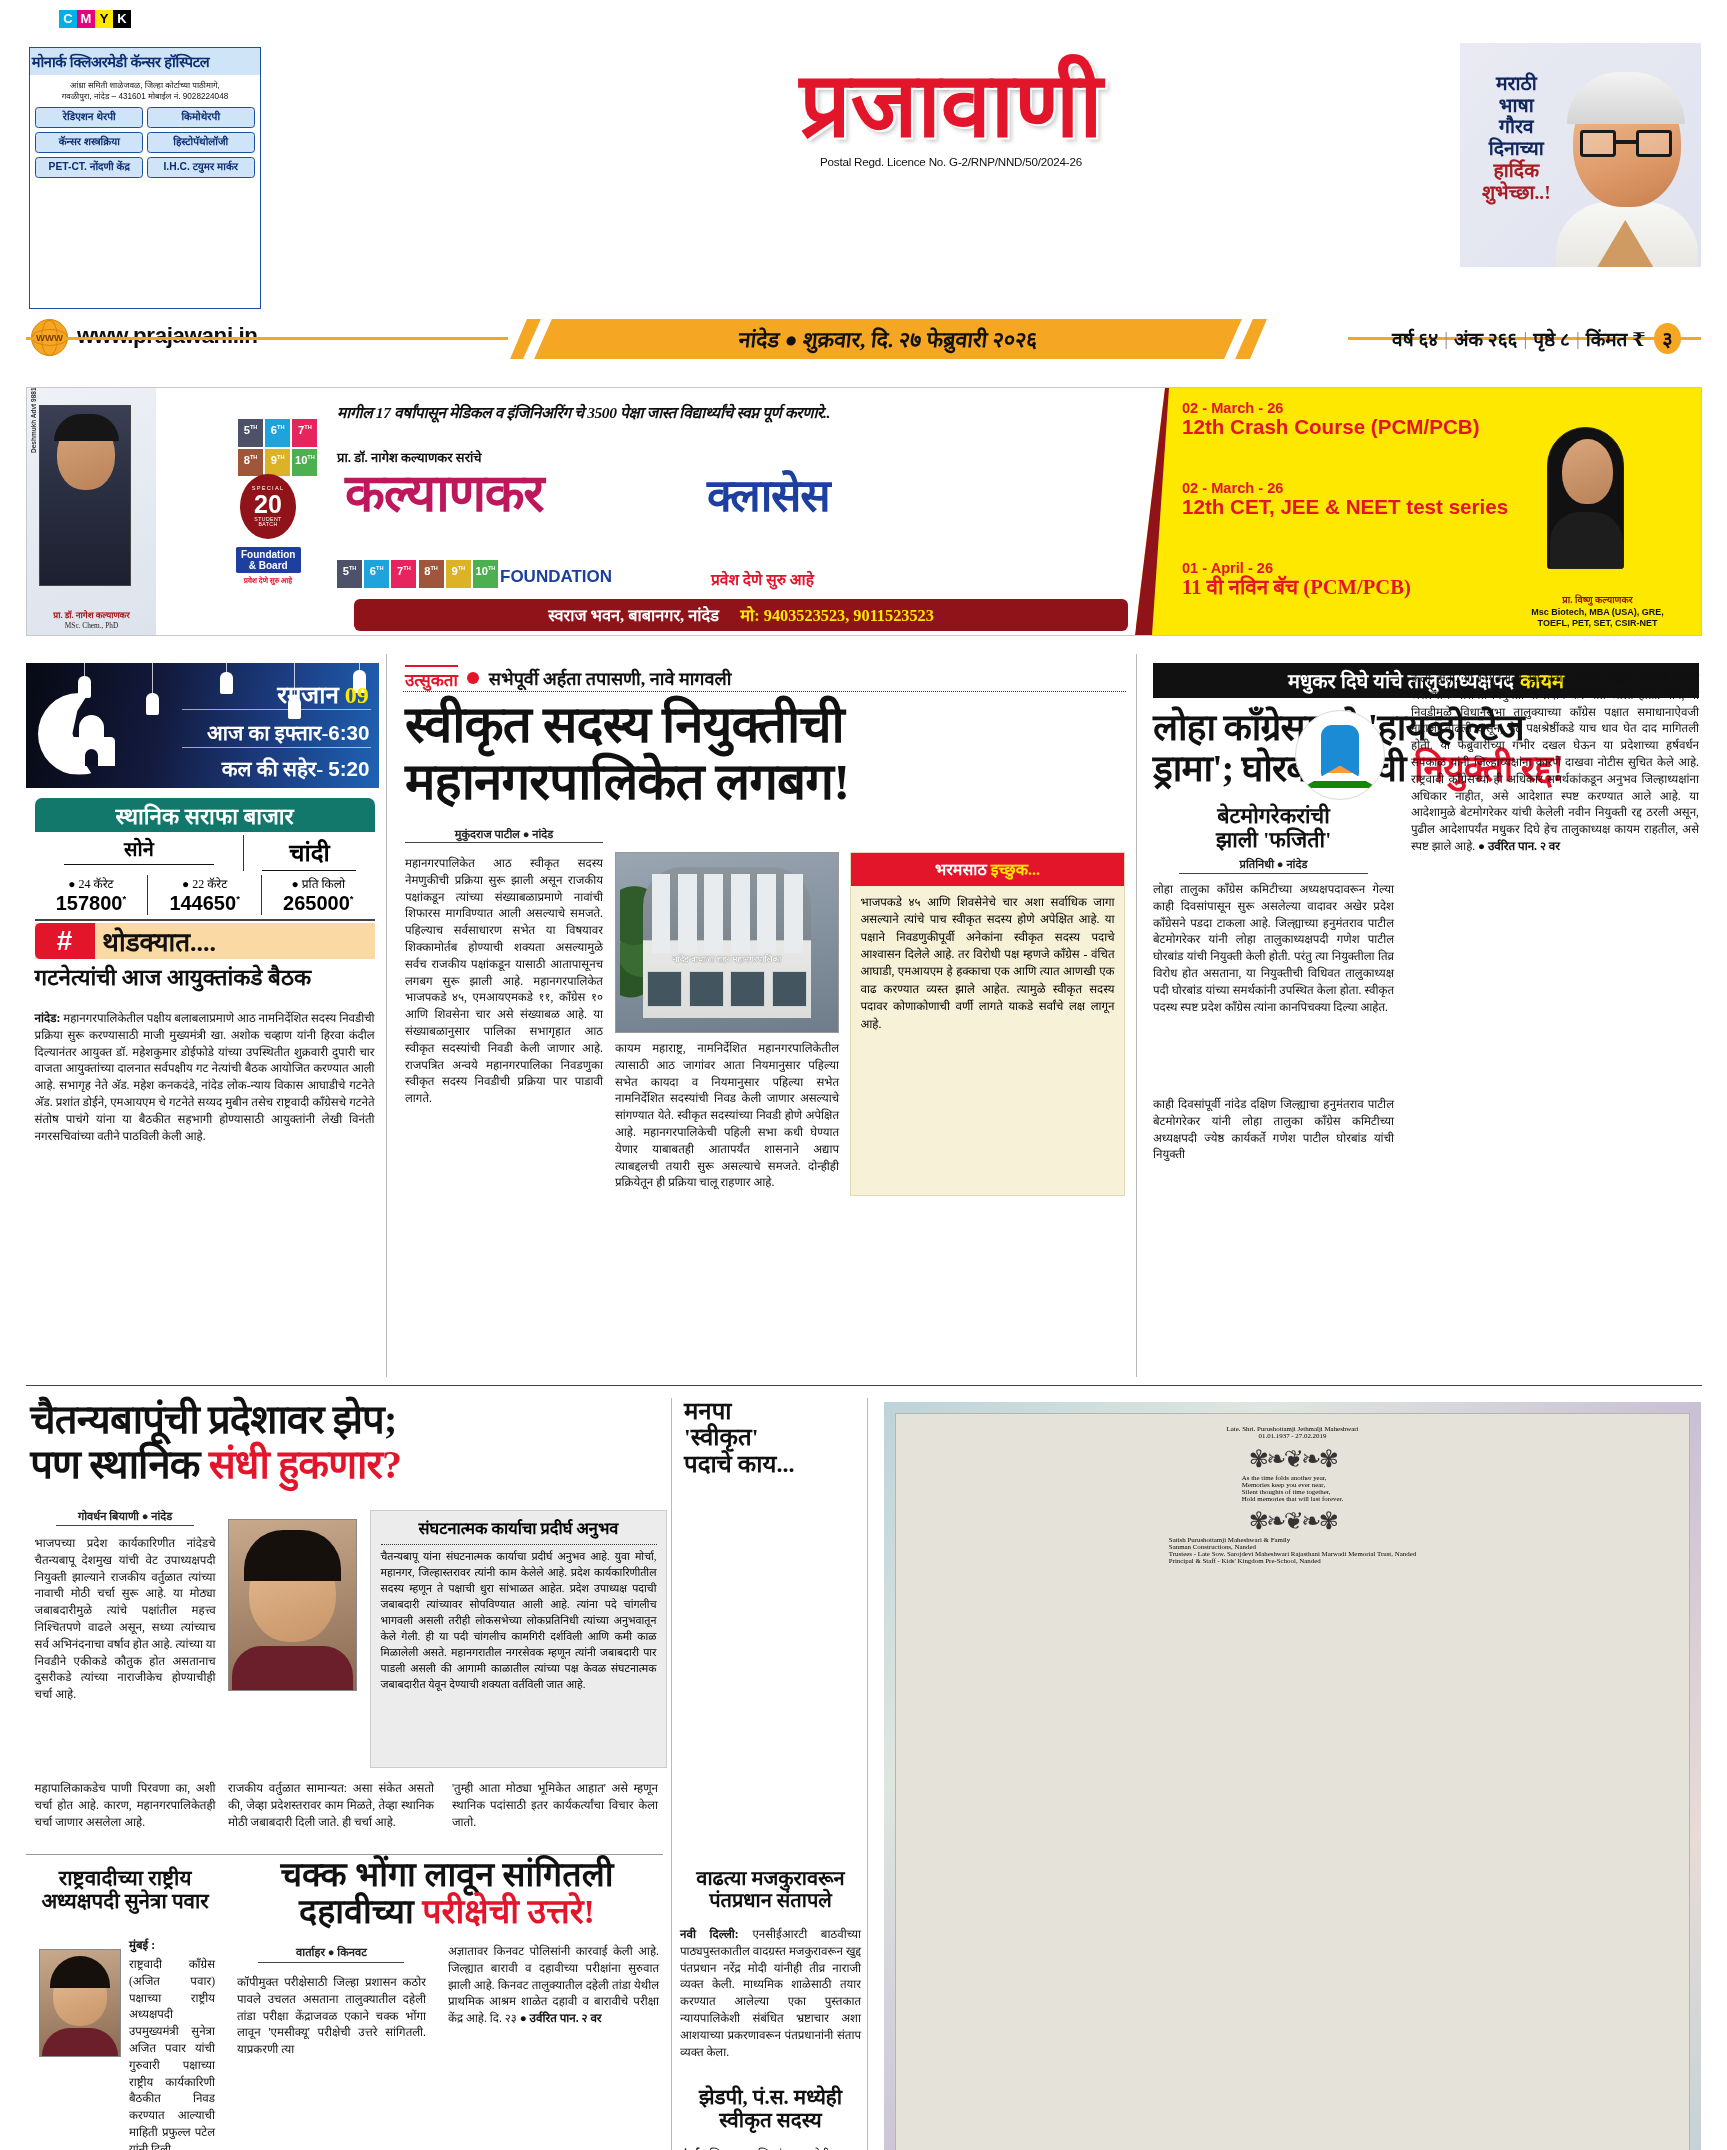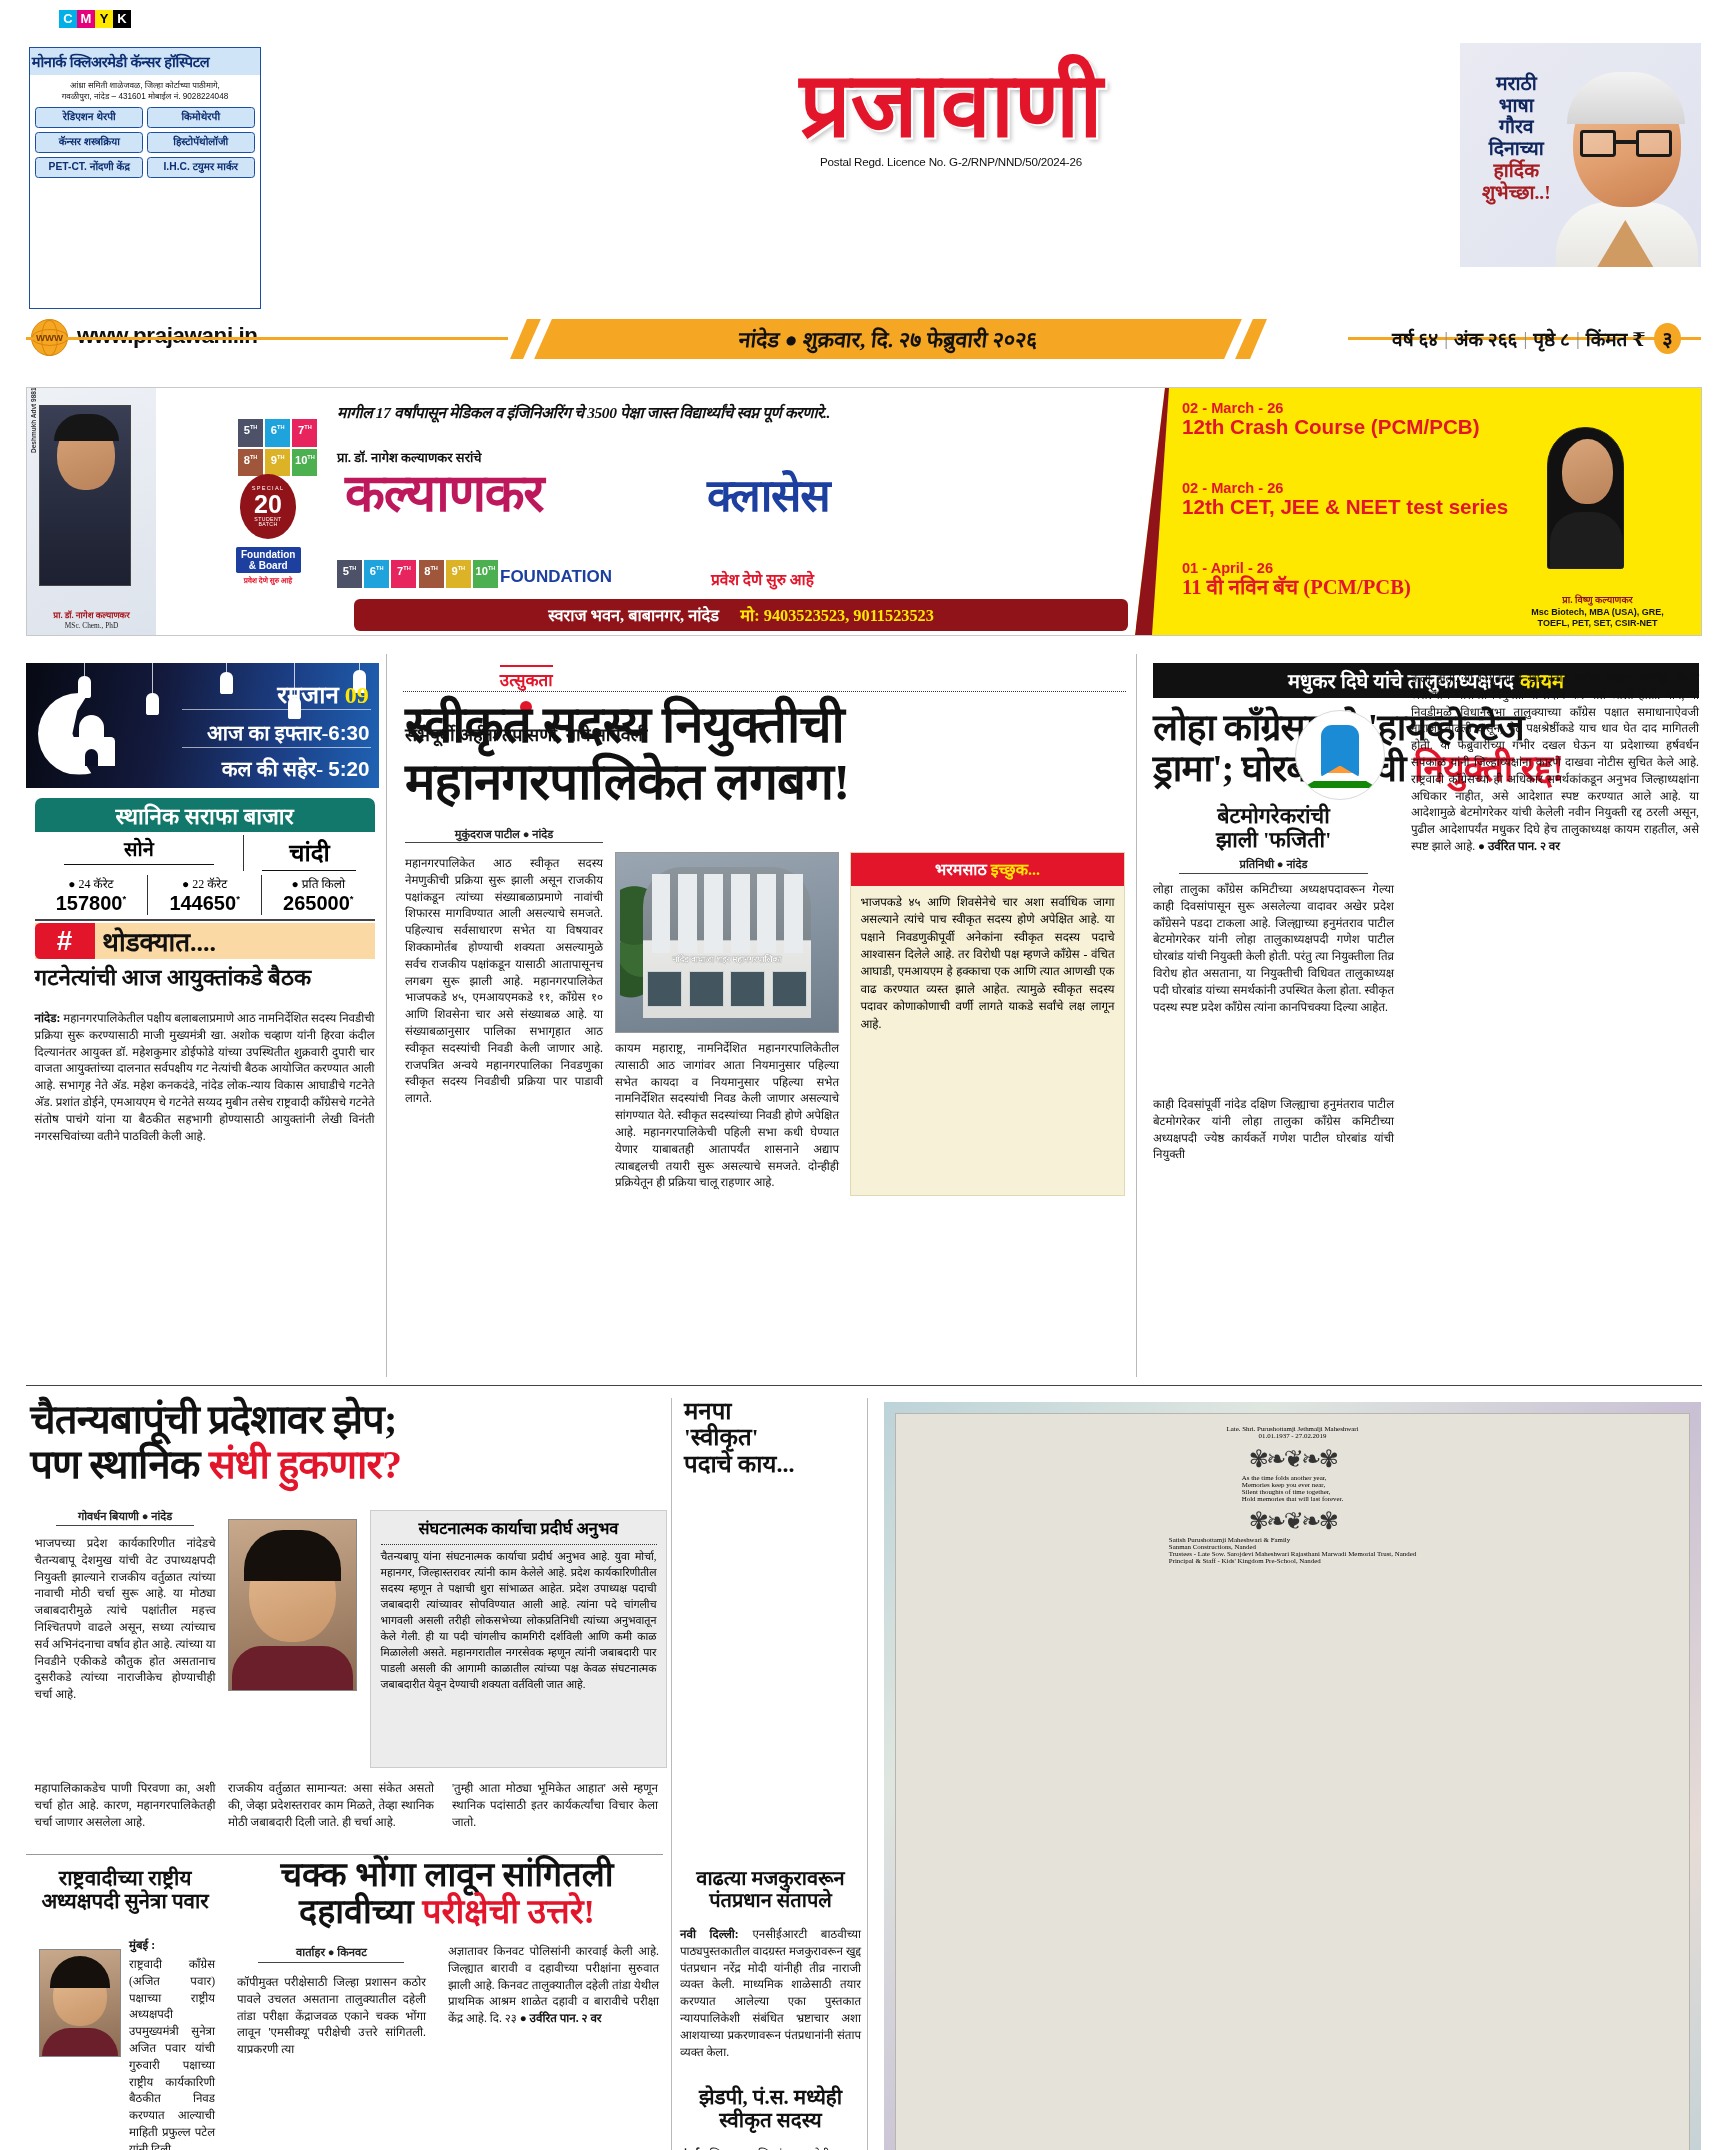--- a/index.html
+++ b/index.html
@@ -371,21 +371,21 @@
   .col-head {
     font-weight:700; line-height:1.1; color:#111;
   }
   .body-text {
     font-size:11.6px; line-height:1.45; text-align:justify; color:#111;
   }
   .body-text b { font-weight:700; }
 
   
   .kicker {
-    position:absolute; display:flex; align-items:center; gap:9.5px;flex-direction:column;
+    position:absolute; display:flex; align-items:center; gap:9.5px;
   }
   .kicker .k1 {
     color:#e3152b; font-weight:700; font-size:17px; border-top:2.6px solid #e3152b; padding-top:0.9px;
   }
   .kicker .dot { width:12px; height:12px; border-radius:50%; background:#e3152b; }
   .kicker .k2 { font-weight:700; font-size:18px; color:#111; }
   .dotted-rule {
     position:absolute; height:0; border-top:1.7px dotted #333;
   }
   .headline-main {

